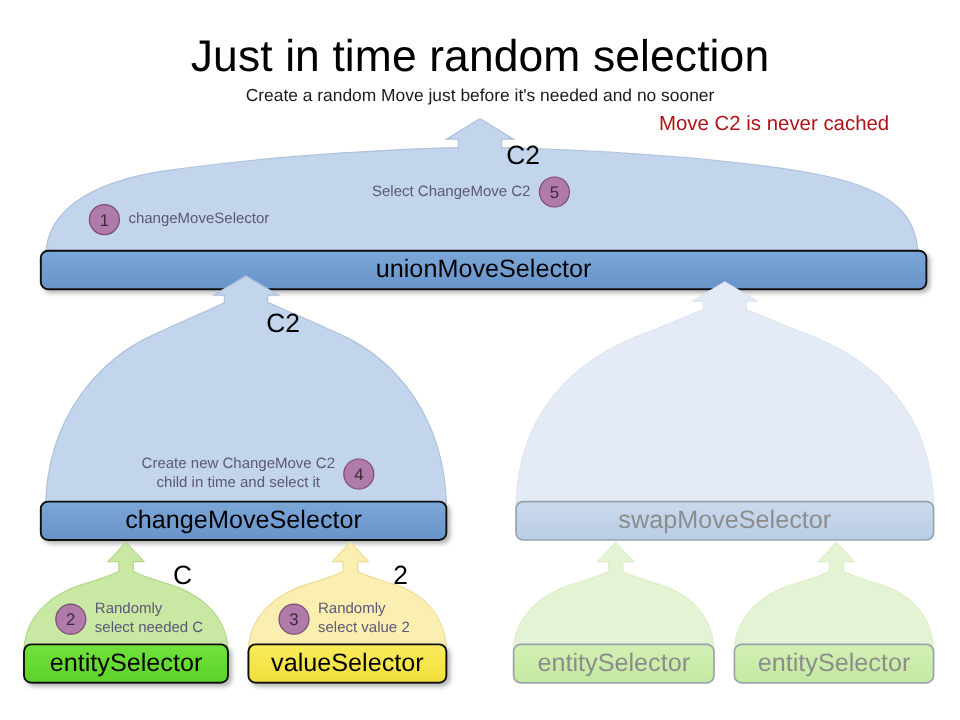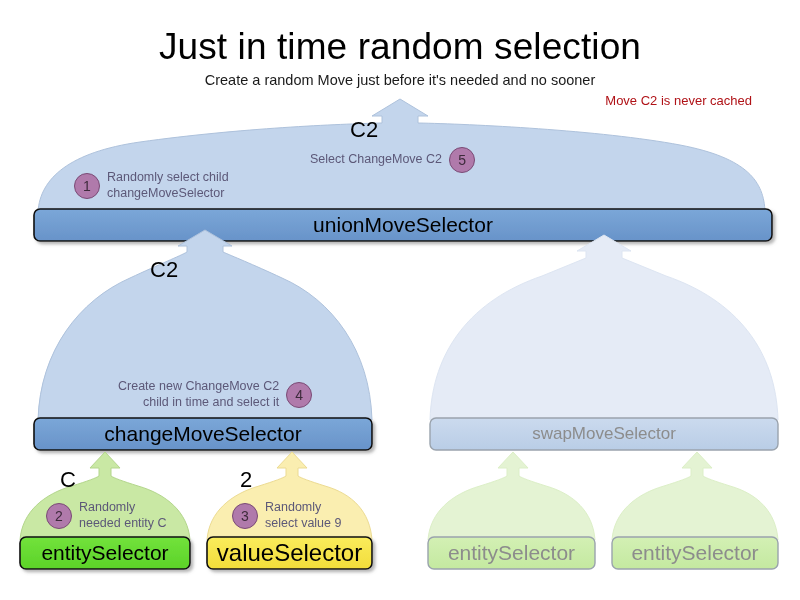--- a/index.html
+++ b/index.html
@@ -18,40 +18,40 @@
   
   .title{
     left:0;top:26px;width:800px;text-align:center;
     font-size:37px;color:#000;letter-spacing:.1px;
   }
   .subtitle{
     left:0;top:72px;width:800px;text-align:center;
     font-size:14.5px;color:#1a1a1a;
   }
   .note{
-    left:400px;top:93px;width:380px;text-align:right;
-    font-size:13px;color:#b01217;padding-right:28px;
+    left:389px;top:93px;width:380px;text-align:right;
+    font-size:17px;color:#b01217;padding-right:28px;
     box-sizing:border-box;
   }
 
   
   .boxlabel{
     display:flex;align-items:center;justify-content:center;
     text-align:right;box-sizing:border-box;
   }
   .box-union{left:34px;top:209px;width:738px;height:32px;font-size:21px;color:#000;}
   .box-change{left:34px;top:418px;width:338px;height:32px;font-size:21px;color:#000;}
-  .box-swap{left:430px;top:418px;width:348px;height:32px;font-size:17px;color:#8c8c8c;}
+  .box-swap{left:430px;top:418px;width:348px;height:32px;font-size:21px;color:#8c8c8c;}
   .box-e1{left:20px;top:537px;width:170px;height:32px;font-size:21px;color:#000;}
-  .box-v1{left:207px;top:537px;width:165px;height:32px;font-size:24px;color:#000;}
+  .box-v1{left:207px;top:537px;width:165px;height:32px;font-size:21px;color:#000;}
   .box-e2{left:428px;top:537px;width:167px;height:32px;font-size:21px;color:#8c8c8c;}
   .box-e3{left:612px;top:537px;width:166px;height:32px;font-size:21px;color:#8c8c8c;}
 
   
-  .val{font-size:22px;color:#000;text-align:left;}
+  .val{font-size:22px;color:#000;text-align:right;}
   .val-top{left:350px;top:117px;width:100px;}
   .val-mid{left:150px;top:257px;width:100px;}
   .val-c{left:60px;top:467px;width:100px;}
   .val-2{left:240px;top:467px;width:100px;}
 
   
   .anno{position:absolute;display:flex;align-items:center;gap:7px;}
   .anno .txt{color:#5c5878;font-size:12.5px;line-height:1.26;}
   .badge{
     width:26px;height:26px;border-radius:50%;
@@ -61,21 +61,21 @@
     flex:0 0 auto;box-sizing:border-box;
   }
 
   .anno-1{left:74px;top:170px;}
   .anno-1 .txt{text-align:left;}
 
   .anno-5{left:310px;top:147px;flex-direction:row-reverse;}
   .anno-5 .txt{text-align:left;}
 
   .anno-4{left:118px;top:379px;flex-direction:row-reverse;}
-  .anno-4 .txt{text-align:right;}
+  .anno-4 .txt{text-align:center;}
 
   .anno-2{left:46px;top:500px;}
   .anno-2 .txt{text-align:left;}
 
   .anno-3{left:232px;top:500px;}
   .anno-3 .txt{text-align:left;}
 </style>
 </head>
 <body>
 
@@ -215,21 +215,20 @@
   <div class="lbl boxlabel box-e3">entitySelector</div>
 
   <div class="lbl val val-top">C2</div>
   <div class="lbl val val-mid">C2</div>
   <div class="lbl val val-c">C</div>
   <div class="lbl val val-2">2</div>
 
   <div class="anno anno-1">
     <div class="badge">1</div>
     <div class="txt">
-      <div>Randomly select child</div>
       <div>changeMoveSelector</div>
     </div>
   </div>
 
   <div class="anno anno-5">
     <div class="badge">5</div>
     <div class="txt">
       <div>Select ChangeMove C2</div>
     </div>
   </div>
@@ -239,25 +238,25 @@
     <div class="txt">
       <div>Create new ChangeMove C2</div>
       <div>child in time and select it</div>
     </div>
   </div>
 
   <div class="anno anno-2">
     <div class="badge">2</div>
     <div class="txt">
       <div>Randomly</div>
-      <div>needed entity C</div>
+      <div>select needed C</div>
     </div>
   </div>
 
   <div class="anno anno-3">
     <div class="badge">3</div>
     <div class="txt">
       <div>Randomly</div>
-      <div>select value 9</div>
+      <div>select value 2</div>
     </div>
   </div>
 
 </div>
 
 </body></html>

